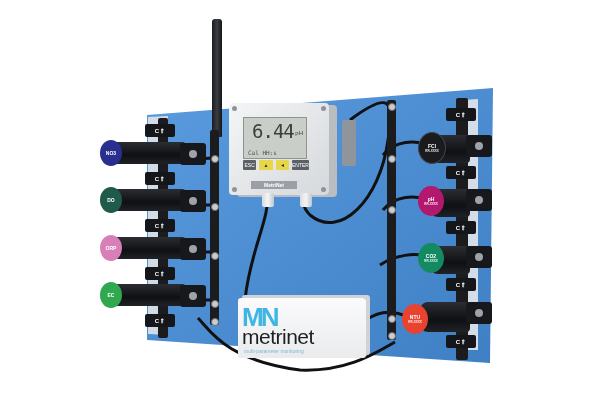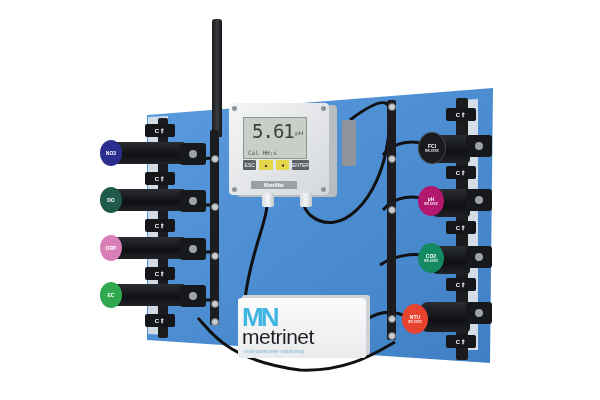--- a/index.html
+++ b/index.html
@@ -78,21 +78,21 @@
 <div class="bolt" style="left:388px;top:206px;"></div>
 <div class="bolt" style="left:388px;top:315px;"></div>
 <div class="bolt" style="left:388px;top:332px;"></div>
 
 <div class="transmitter">
   <div class="screw" style="left:3px;top:3px;"></div>
   <div class="screw" style="right:3px;top:3px;"></div>
   <div class="screw" style="left:3px;bottom:3px;"></div>
   <div class="screw" style="right:3px;bottom:3px;"></div>
   <div class="lcd">
-    <span class="big">5.61</span>
+    <span class="big">6.44</span>
     <span class="unit">pH</span>
     <span class="row">Cal HH:s</span>
   </div>
   <div class="keys">
     <span class="key" style="background:#5b6066;color:#fff;">ESC</span>
     <span class="key" style="background:#e6d64a;color:#333;">▲</span>
     <span class="key" style="background:#e6d64a;color:#333;">◄</span>
     <span class="key" style="background:#5b6066;color:#fff;">ENTER</span>
   </div>
   <div class="brand-strip">MetriNet</div>

